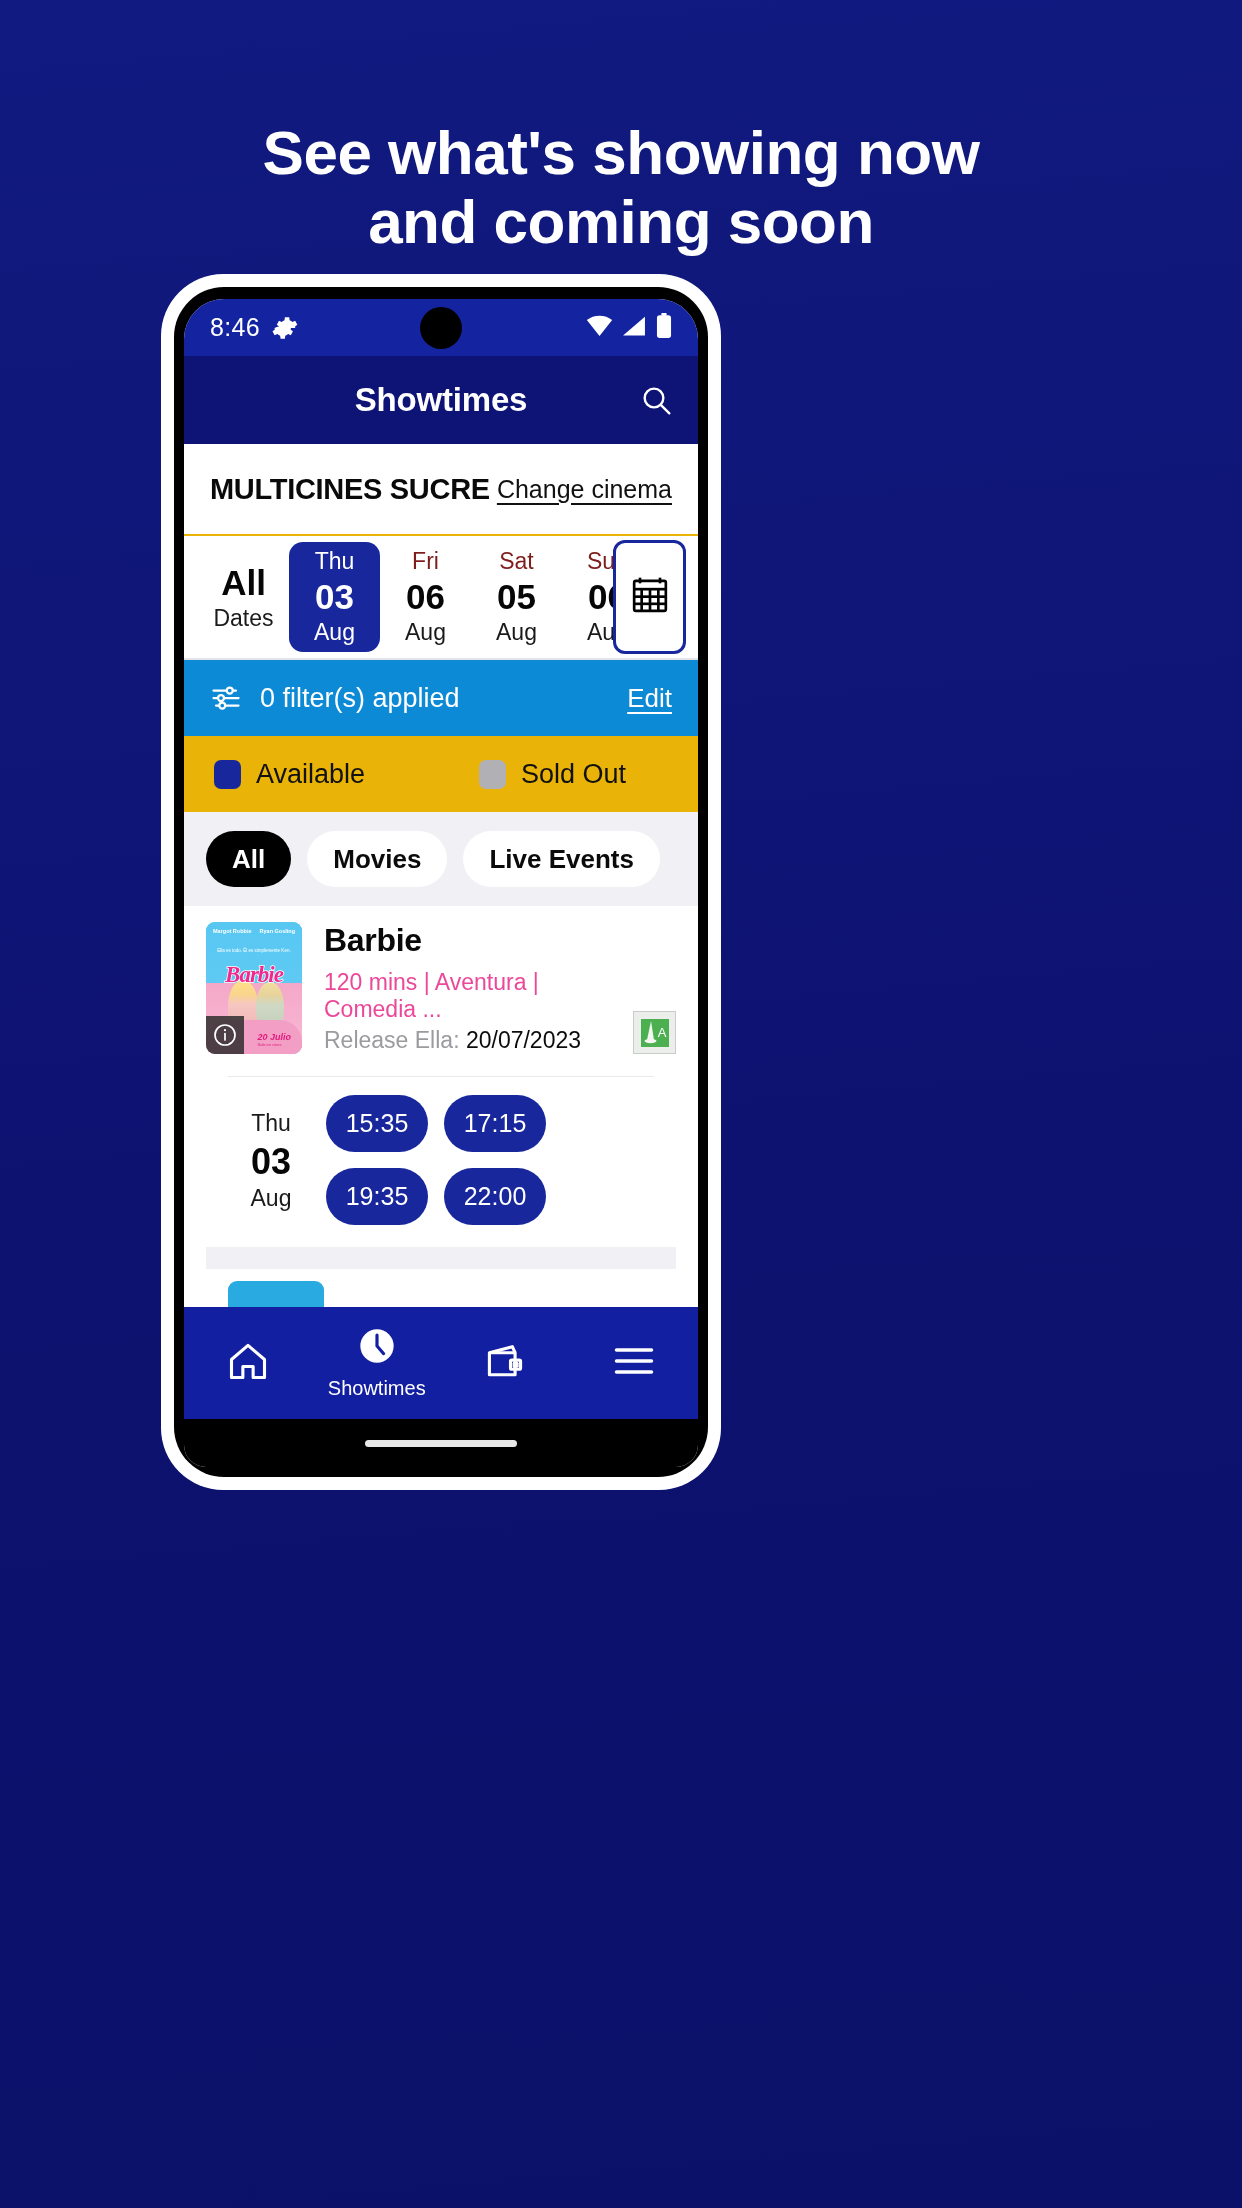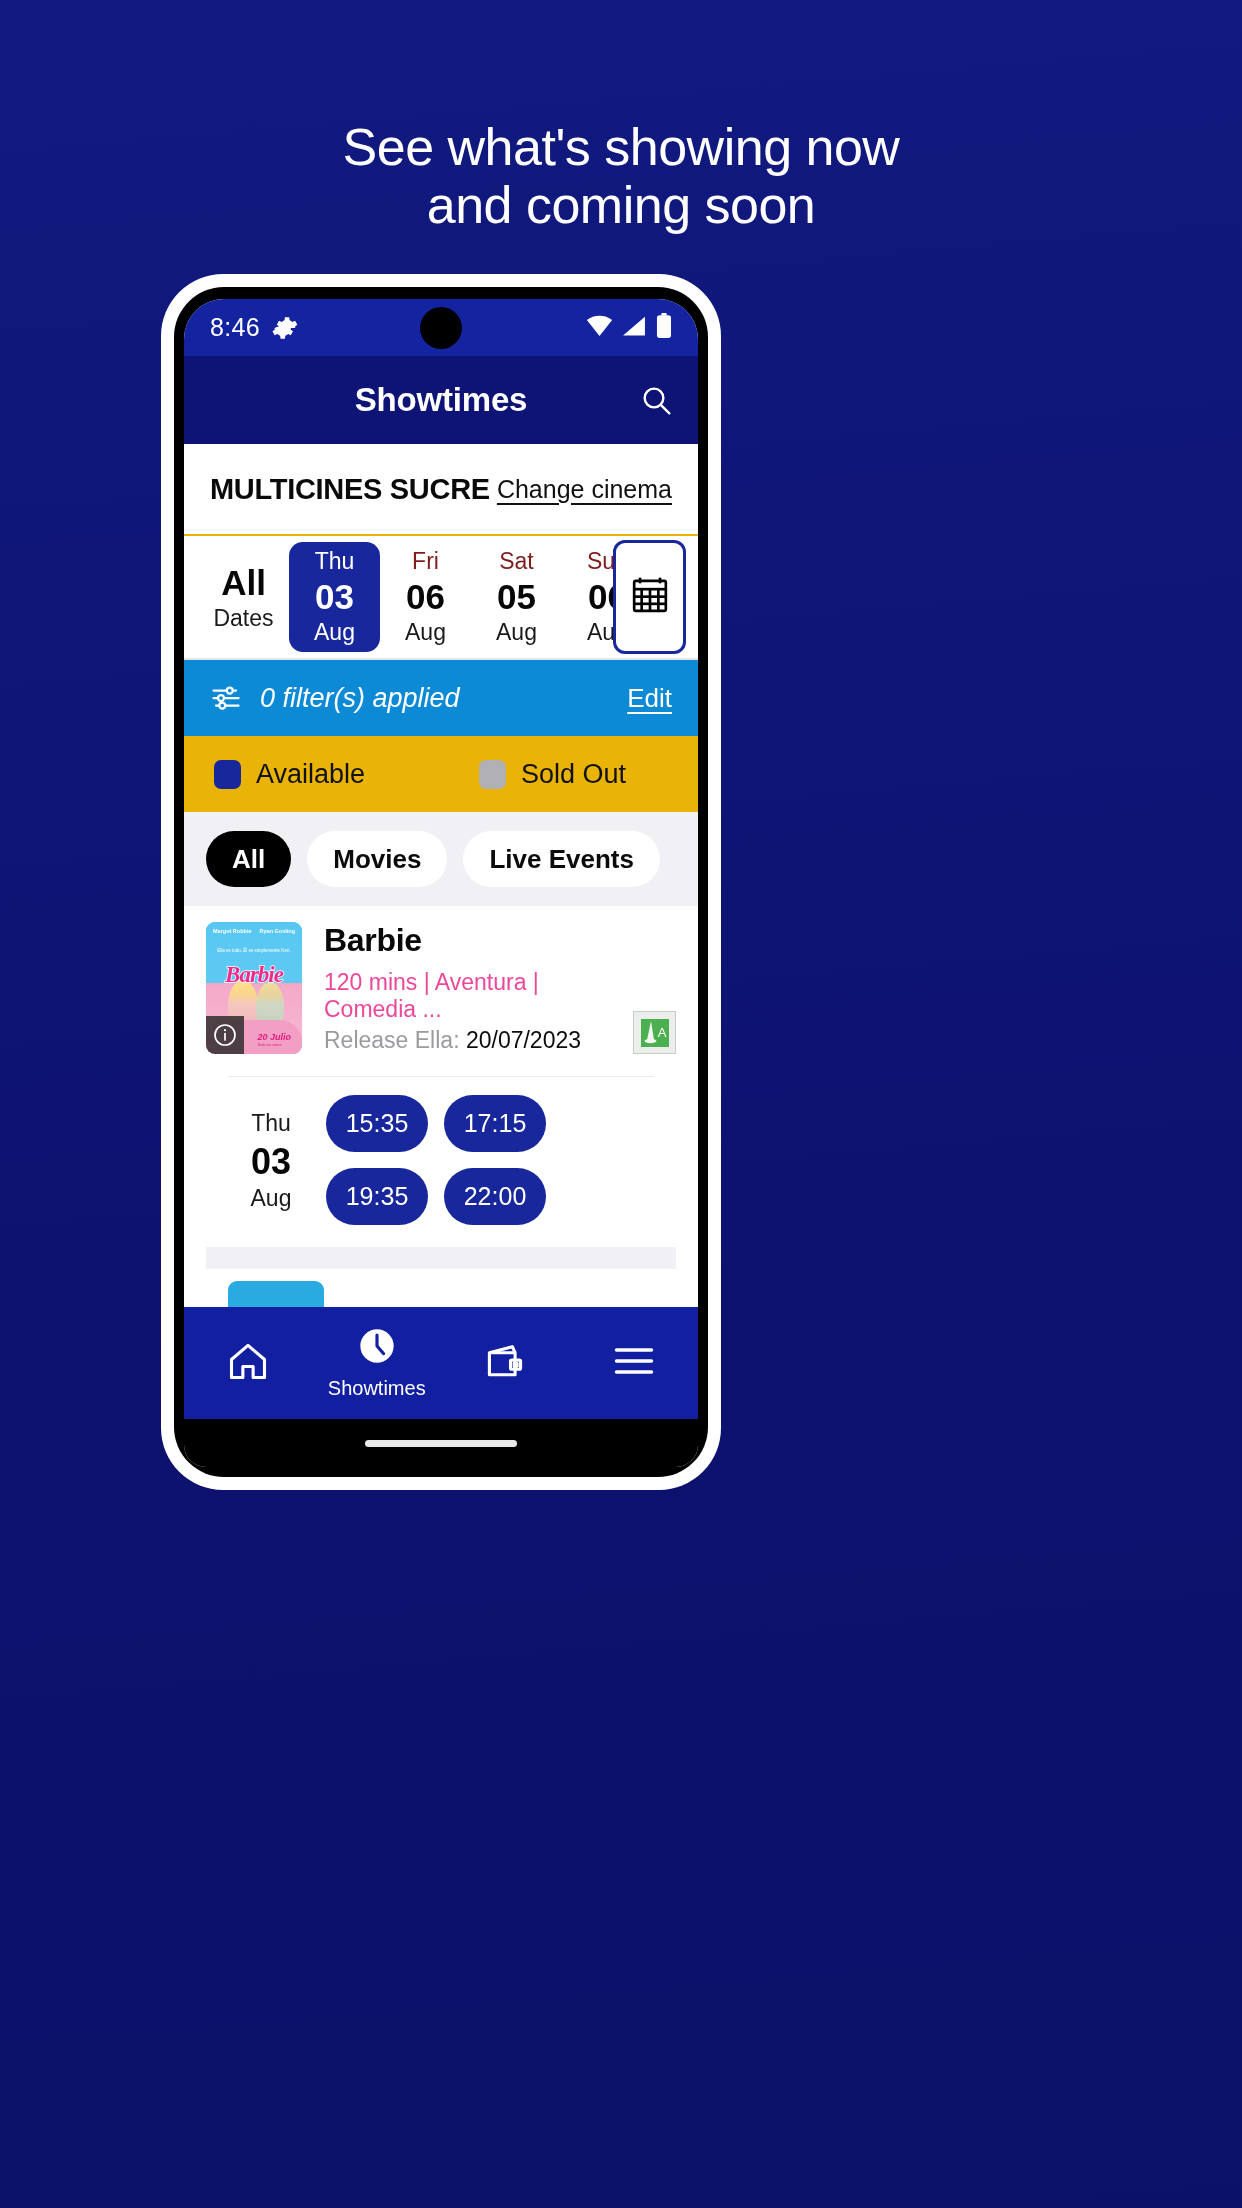--- a/index.html
+++ b/index.html
@@ -14,22 +14,22 @@
     width: 1242px; height: 2208px;
     background: linear-gradient(175deg, #111a80 0%, #0d1270 55%, #0b1068 100%);
   }
 
   
   .headline {
     position: absolute;
     top: 118px; left: 0; right: 0;
     text-align: center;
     color: #ffffff;
-    font-size: 52px;
-    font-weight: normal;
+    font-size: 62px;
+    font-weight: bold;
     line-height: 1.12;
     letter-spacing: -0.5px;
     padding: 0 120px;
   }
   .headline .ln { display: block; }
 
   
   .phone-outer {
     position: absolute;
     left: 161px; top: 274px;
@@ -153,21 +153,21 @@
 
   
   .filter-bar {
     background: #0d8ad6;
     height: 76px;
     display: flex; align-items: center;
     padding: 0 26px;
     flex: 0 0 auto;
   }
   .filter-icon { display: flex; align-items: center; margin-right: 18px; }
-  .filter-text { color: #ffffff; font-size: 27px; font-style: italic; }
+  .filter-text { color: #ffffff; font-size: 27px; }
   .filter-edit {
     margin-left: auto; color: #ffffff; font-size: 26px;
     text-decoration: underline; text-underline-offset: 5px;
   }
 
   
   .legend {
     background: #eab308;
     height: 76px;
     display: flex; align-items: center;

